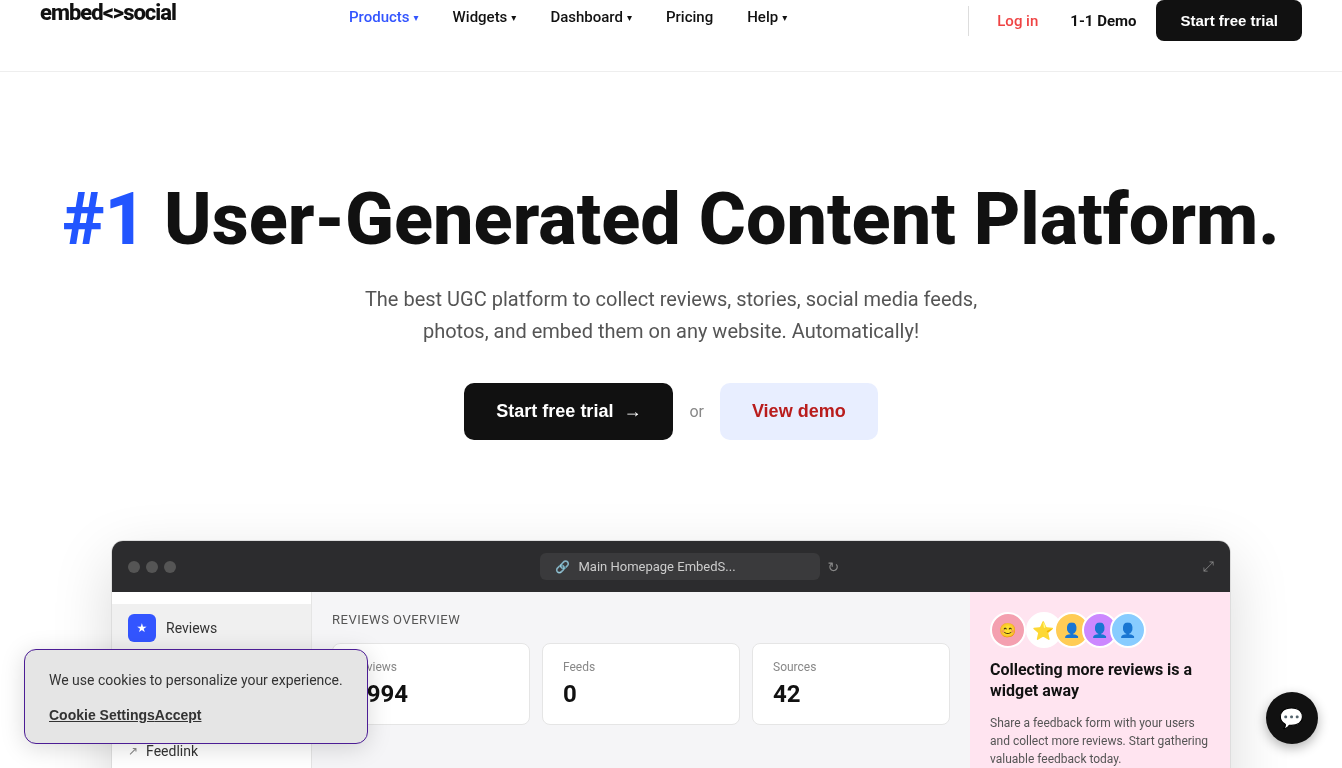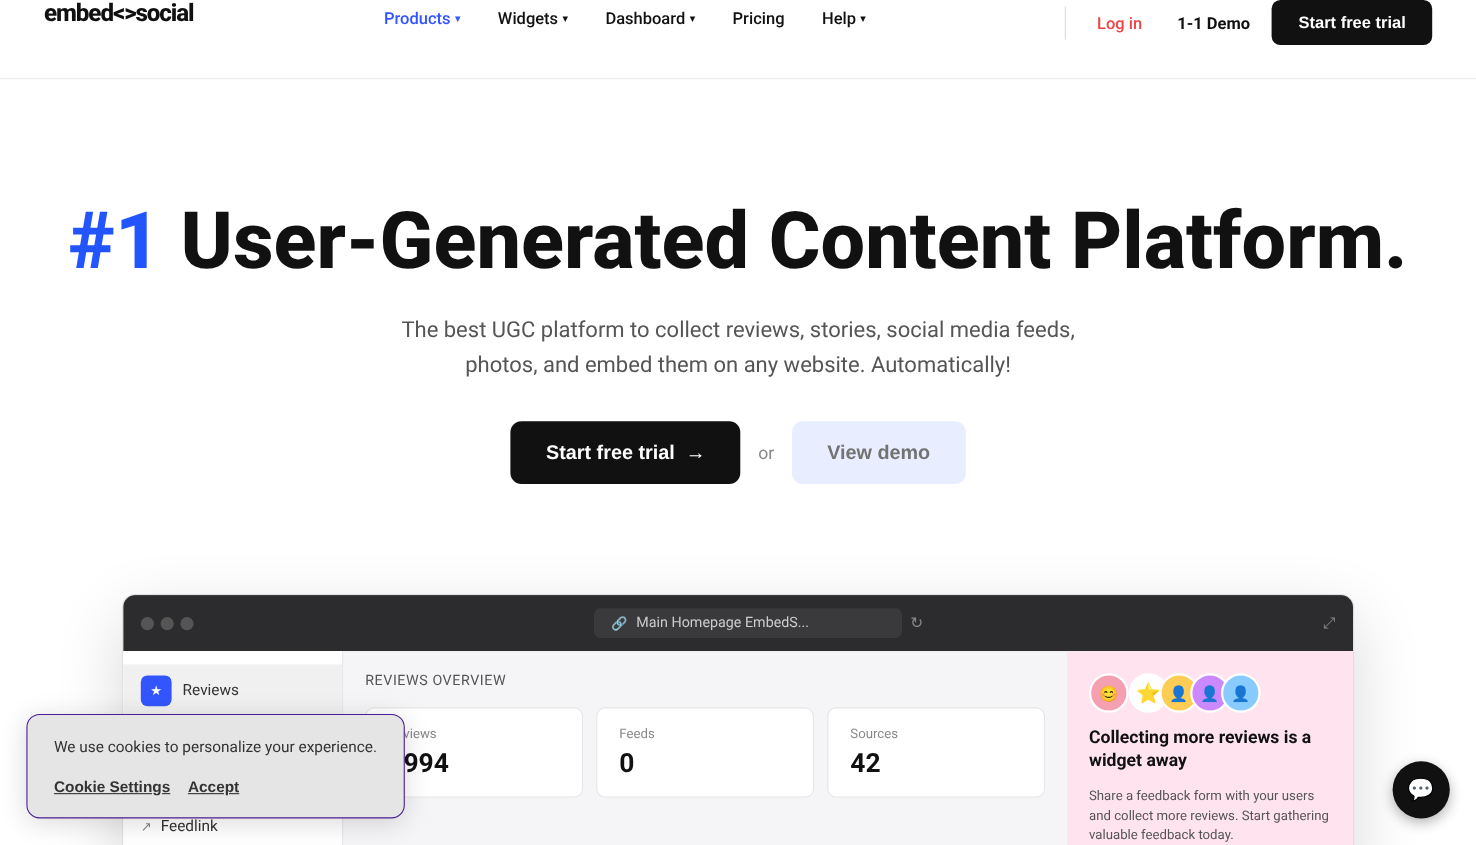--- a/index.html
+++ b/index.html
@@ -114,21 +114,21 @@
       border-radius: 10px;
       font-size: 18px;
       font-weight: 600;
       cursor: pointer;
       display: flex;
       align-items: center;
       gap: 10px;
     }
     .btn-secondary {
       background: #e8eeff;
-      color: #737373;
+      color: #b91c1c;
       border: none;
       padding: 18px 32px;
       border-radius: 10px;
       font-size: 18px;
       font-weight: 600;
       cursor: pointer;
     }
     .or-text {
       font-size: 16px;
       color: #888;
@@ -347,21 +347,21 @@
       border: 1px solid #4c1d95;
     }
     .cookie-text {
       font-size: 14px;
       color: #333;
       margin-bottom: 16px;
       line-height: 1.5;
     }
     .cookie-buttons {
       display: flex;
-      gap: 16px;
+      gap: 0;
     }
     .cookie-settings {
       background: none;
       border: none;
       font-size: 14px;
       font-weight: 600;
       color: #333;
       cursor: pointer;
       text-decoration: underline;
     }

